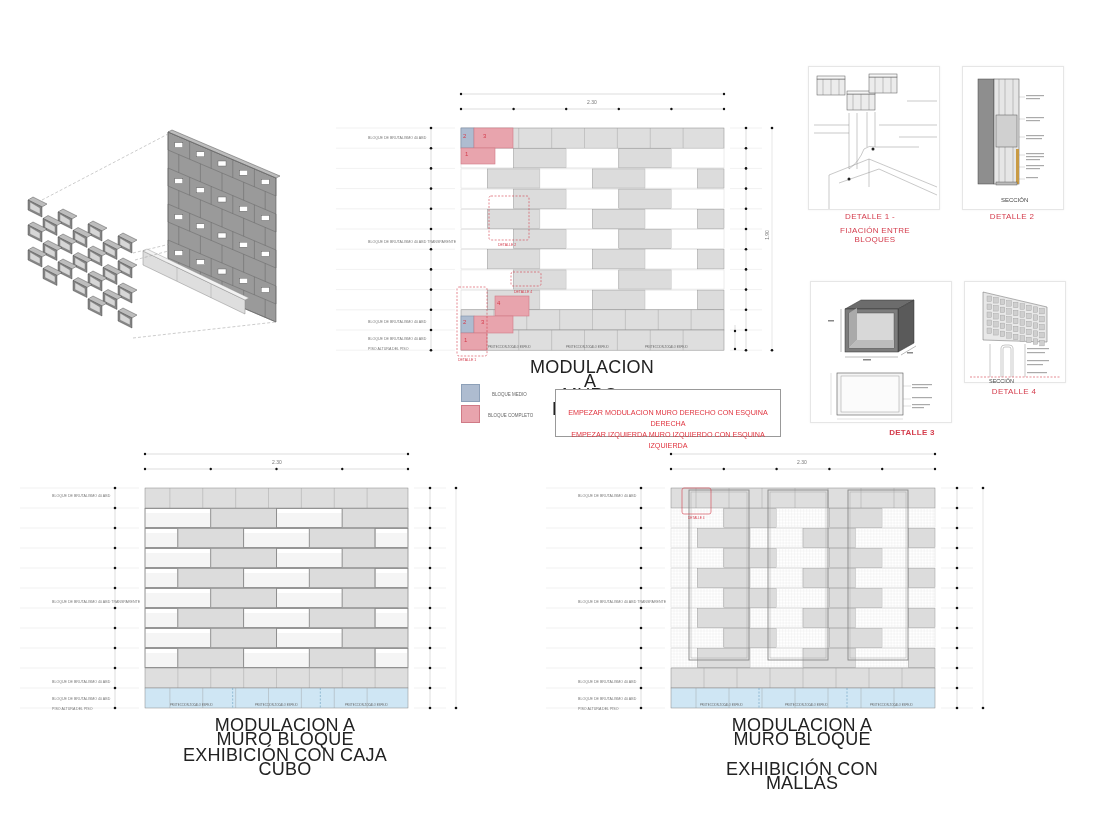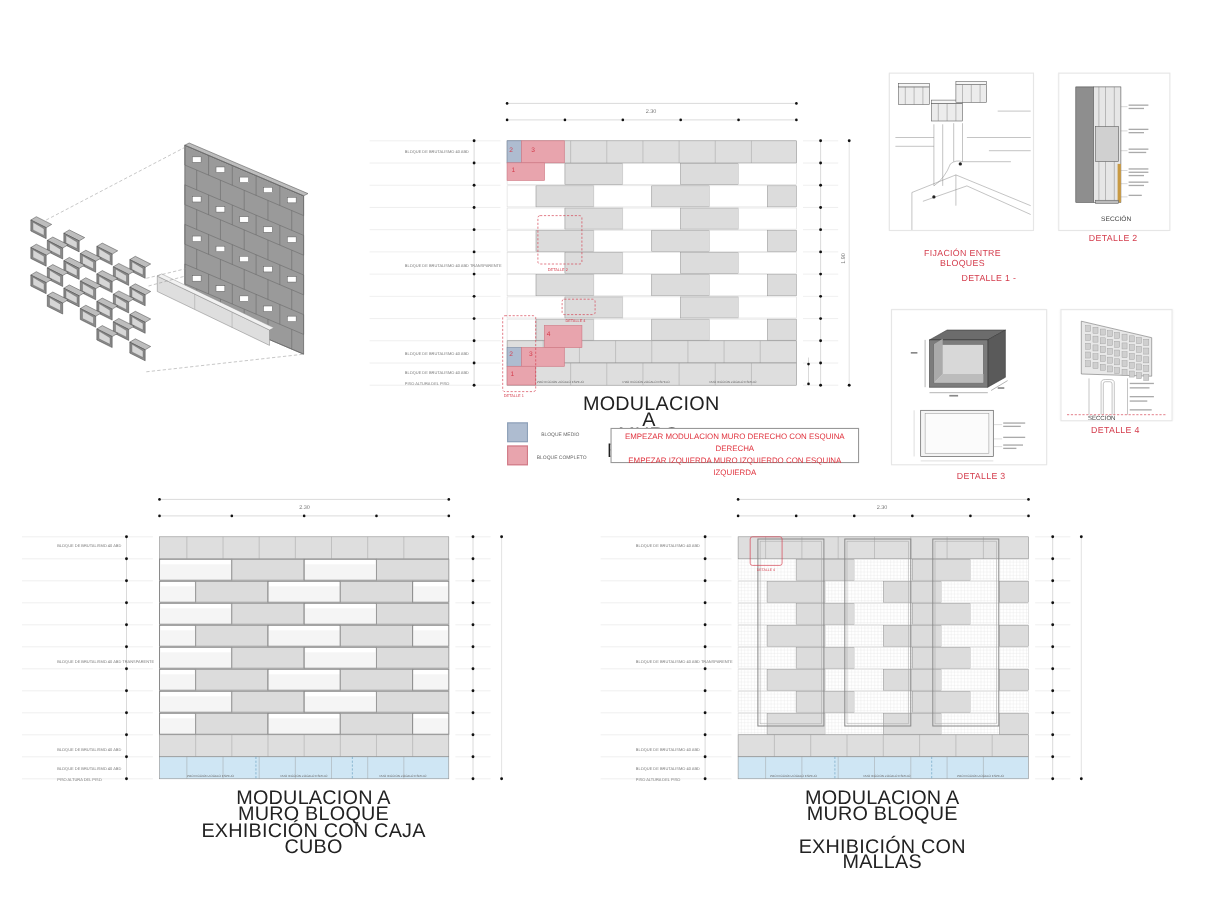--- a/index.html
+++ b/index.html
@@ -3,21 +3,21 @@
 <meta charset="utf-8">
 <style>
   html, body { margin:0; padding:0; background:#ffffff; }
   body { width:1100px; height:825px; position:relative; overflow:hidden; font-family:"Liberation Sans", sans-serif; color:#222; }
   .abs { position:absolute; }
   svg { position:absolute; left:0; top:0; }
   .title { position:absolute; text-align:center; font-size:18px; line-height:14px; color:#222; letter-spacing:0.2px; }
   .title span { display:block; }
   .detail-panel { position:absolute; background:#fff; border:1px solid #e6e6e6; box-shadow:0 0 2px rgba(0,0,0,0.06); }
   .detail-label { position:absolute; font-size:8px; color:#d43c4c; text-align:center; letter-spacing:0.3px; }
-  .note-box { position:absolute; border:1px solid #999; background:#fff; font-size:7.2px; color:#e0343f; text-align:center; line-height:11px; padding-top:1px; }
+  .note-box { position:absolute; border:1px solid #999; background:#fff; font-size:7.2px; color:#e0343f; text-align:center; line-height:11px; padding-top:17px; }
   .legend-text { position:absolute; font-size:4.5px; color:#666; }
   .tiny { position:absolute; font-size:3.6px; color:#777; white-space:nowrap; }
   .seccion { position:absolute; font-size:6px; color:#444; }
 </style>
 </head>
 <body>
 
 <svg width="300" height="360" viewBox="0 0 300 360" style="left:0;top:0;">
   <g id="axo-wall">
     <polygon points="168,132 276,178 276,322 168,276" fill="#9a9a9a" stroke="#555" stroke-width="0.6"></polygon>
@@ -1201,21 +1201,21 @@
       <path d="M5 58 L40 58 M5 66 L40 66"></path>
       <path d="M40 102 Q50 95 55 82 Q60 78 66 80"></path>
       <path d="M20 108 L60 92 L128 120 M20 108 L20 142 M60 92 L60 120"></path>
       <path d="M30 116 L70 102 L128 128"></path>
       <path d="M66 80 L110 80 M90 70 L128 70 M70 58 L128 58 M98 34 L128 34"></path>
     </g>
     <circle cx="64" cy="82" r="1.5" fill="#222"></circle>
     <circle cx="40" cy="112" r="1.5" fill="#222"></circle>
   </svg>
 </div>
-<div class="detail-label" style="left:859px;top:212px;width:80px;margin-top:36px;">DETALLE 1 -</div>
+<div class="detail-label" style="left:830px;top:212px;width:80px;">DETALLE 1 -</div>
 <div class="detail-label" style="left:820px;top:226px;width:110px;">FIJACIÓN ENTRE BLOQUES</div>
 
 <div class="detail-panel" style="left:962px;top:66px;width:100px;height:142px;">
   <svg width="100" height="142" viewBox="0 0 100 142" style="position:absolute;left:0;top:0;">
     <rect x="15" y="12" width="16" height="105" fill="#8e8e8e" stroke="#444" stroke-width="0.5"></rect>
     <rect x="31" y="12" width="25" height="105" fill="#e6e6e6" stroke="#444" stroke-width="0.5"></rect>
     <line x1="36" y1="12" x2="36" y2="117" stroke="#777" stroke-width="0.4"></line>
     <line x1="42" y1="12" x2="42" y2="117" stroke="#777" stroke-width="0.4"></line>
     <line x1="50" y1="12" x2="50" y2="117" stroke="#777" stroke-width="0.4"></line>
     <rect x="33" y="48" width="21" height="32" fill="#d0d0d0" stroke="#555" stroke-width="0.5"></rect>
@@ -1275,21 +1275,21 @@
     </g>
     <g fill="#aaa">
       <rect x="101" y="102" width="20" height="1.2"></rect>
         <rect x="101" y="105" width="16" height="1.2"></rect>
       <rect x="101" y="115" width="20" height="1.2"></rect>
         <rect x="101" y="122" width="18" height="1.2"></rect>
         <rect x="101" y="125" width="12" height="1.2"></rect>
     </g>
   </svg>
 </div>
-<div class="detail-label" style="left:852px;top:428px;width:80px;">DETALLE 3</div>
+<div class="detail-label" style="left:872px;top:428px;width:80px;font-weight:bold;">DETALLE 3</div>
 
 <div class="detail-panel" style="left:964px;top:281px;width:100px;height:100px;">
   <svg width="100" height="100" viewBox="0 0 100 100" style="position:absolute;left:0;top:0;">
     <polygon points="18,10 82,25 82,60 18,58" fill="#e8e8e8" stroke="#666" stroke-width="0.5"></polygon>
     <g id="d4-grid" stroke="#999" stroke-width="0.35" fill="#cfcfcf">
         <rect x="22" y="14" width="4.6" height="5.5"></rect>
         <rect x="28.6" y="15.55" width="4.6" height="5.5"></rect>
         <rect x="35.2" y="17.1" width="4.6" height="5.5"></rect>
         <rect x="41.8" y="18.65" width="4.6" height="5.5"></rect>
         <rect x="48.4" y="20.2" width="4.6" height="5.5"></rect>

